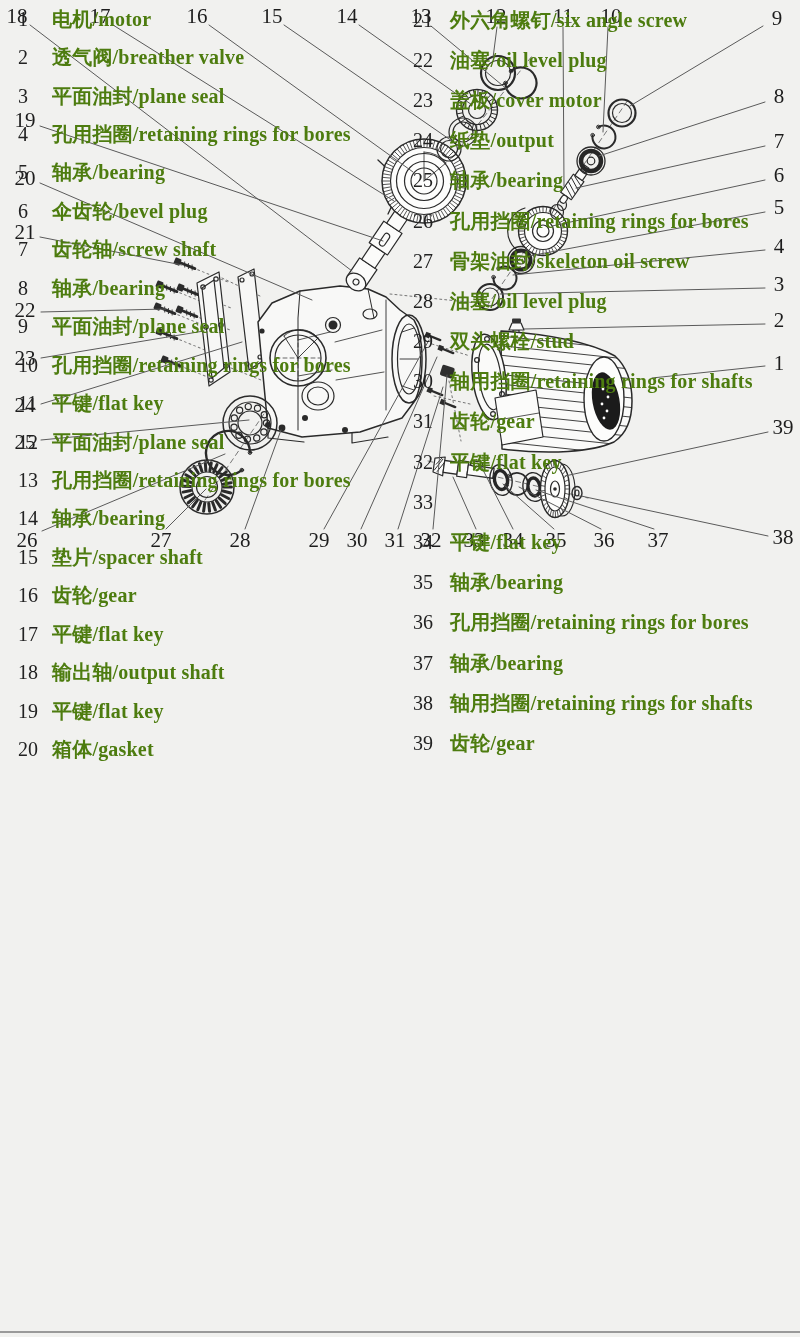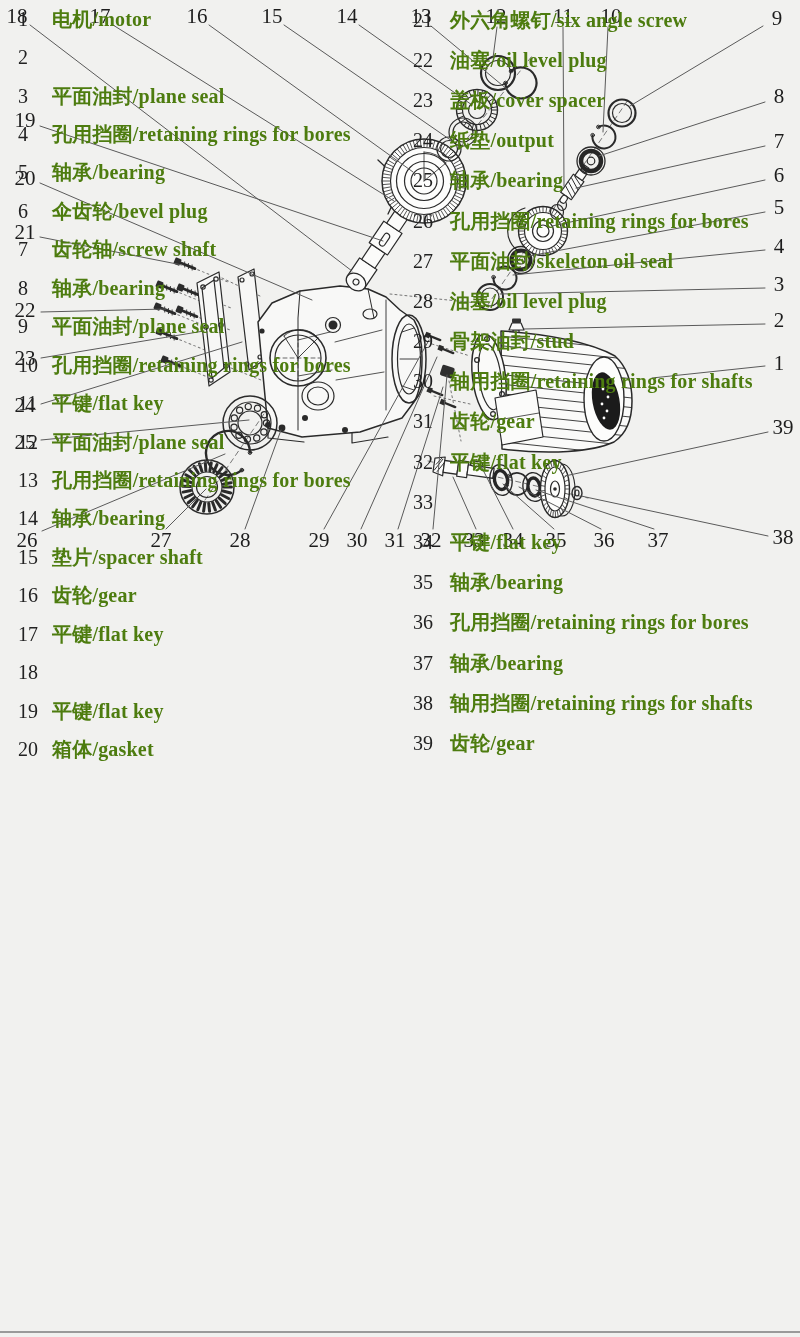--- a/index.html
+++ b/index.html
@@ -644,20 +644,21 @@
     </g>
 </svg>
 
 <div id="col-left" class="list-col">
     <div class="prow">
       <span class="pnum">1</span>
       <span class="plabel">电机/motor</span>
     </div>
     <div class="prow">
       <span class="pnum">2</span>
+      <span class="plabel">透气阀/breather valve</span>
     </div>
     <div class="prow">
       <span class="pnum">3</span>
       <span class="plabel">平面油封/plane seal</span>
     </div>
     <div class="prow">
       <span class="pnum">4</span>
       <span class="plabel">孔用挡圈/retaining rings for bores</span>
     </div>
     <div class="prow">
@@ -707,20 +708,21 @@
     <div class="prow">
       <span class="pnum">16</span>
       <span class="plabel">齿轮/gear</span>
     </div>
     <div class="prow">
       <span class="pnum">17</span>
       <span class="plabel">平键/flat key</span>
     </div>
     <div class="prow">
       <span class="pnum">18</span>
+      <span class="plabel">输出轴/output shaft</span>
     </div>
     <div class="prow">
       <span class="pnum">19</span>
       <span class="plabel">平键/flat key</span>
     </div>
     <div class="prow">
       <span class="pnum">20</span>
       <span class="plabel">箱体/gasket</span>
     </div>
   </div>
@@ -728,45 +730,45 @@
     <div class="prow">
       <span class="pnum">21</span>
       <span class="plabel">外六角螺钉/six angle screw</span>
     </div>
     <div class="prow">
       <span class="pnum">22</span>
       <span class="plabel">油塞/oil level plug</span>
     </div>
     <div class="prow">
       <span class="pnum">23</span>
-      <span class="plabel">盖板/cover spacer</span>
+      <span class="plabel">盖板/cover motor</span>
     </div>
     <div class="prow">
       <span class="pnum">24</span>
       <span class="plabel">纸垫/output</span>
     </div>
     <div class="prow">
       <span class="pnum">25</span>
       <span class="plabel">轴承/bearing</span>
     </div>
     <div class="prow">
       <span class="pnum">26</span>
       <span class="plabel">孔用挡圈/retaining rings for bores</span>
     </div>
     <div class="prow">
       <span class="pnum">27</span>
-      <span class="plabel">平面油封/skeleton oil seal</span>
+      <span class="plabel">骨架油封/skeleton oil screw</span>
     </div>
     <div class="prow">
       <span class="pnum">28</span>
       <span class="plabel">油塞/oil level plug</span>
     </div>
     <div class="prow">
       <span class="pnum">29</span>
-      <span class="plabel">骨架油封/stud</span>
+      <span class="plabel">双头螺栓/stud</span>
     </div>
     <div class="prow">
       <span class="pnum">30</span>
       <span class="plabel">轴用挡圈/retaining rings for shafts</span>
     </div>
     <div class="prow">
       <span class="pnum">31</span>
       <span class="plabel">齿轮/gear</span>
     </div>
     <div class="prow">

